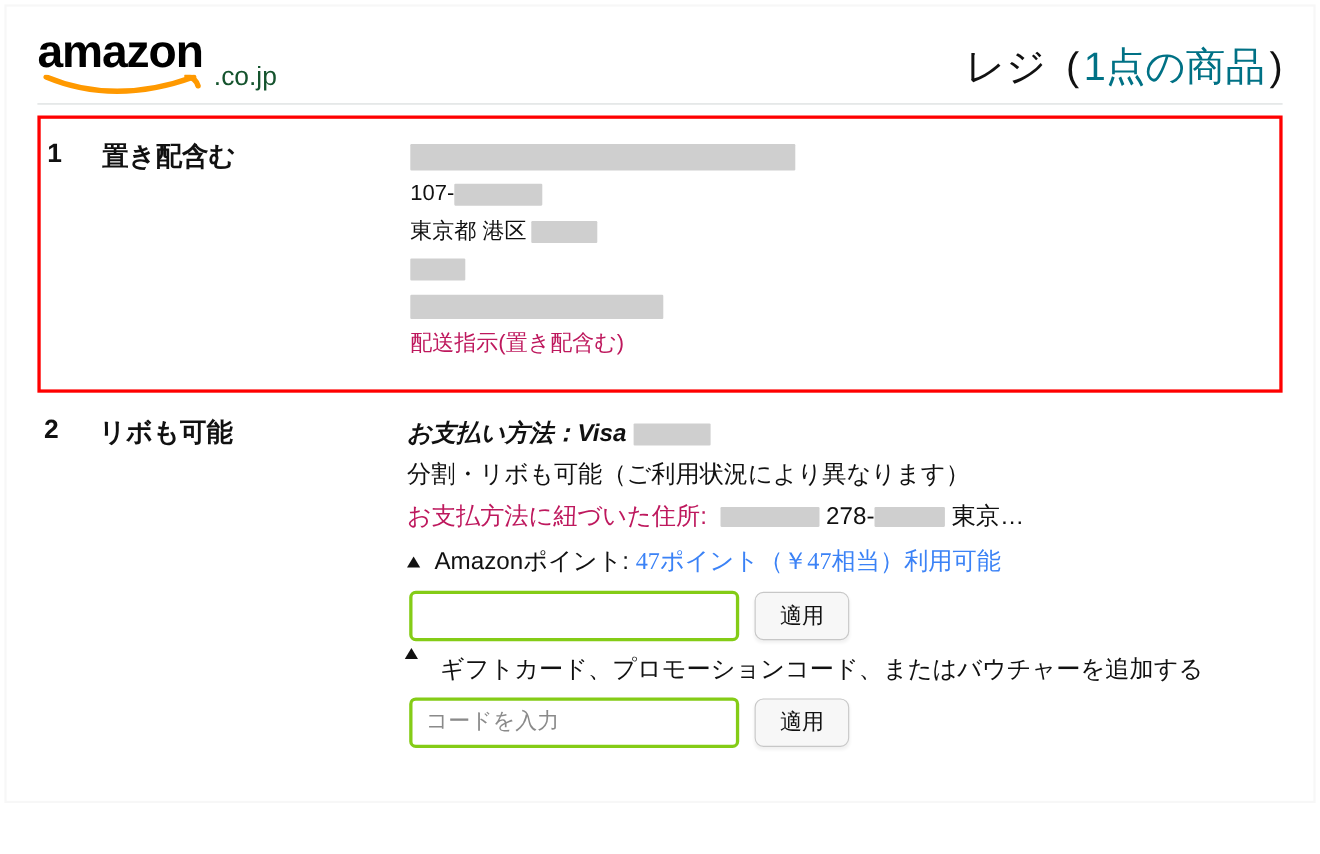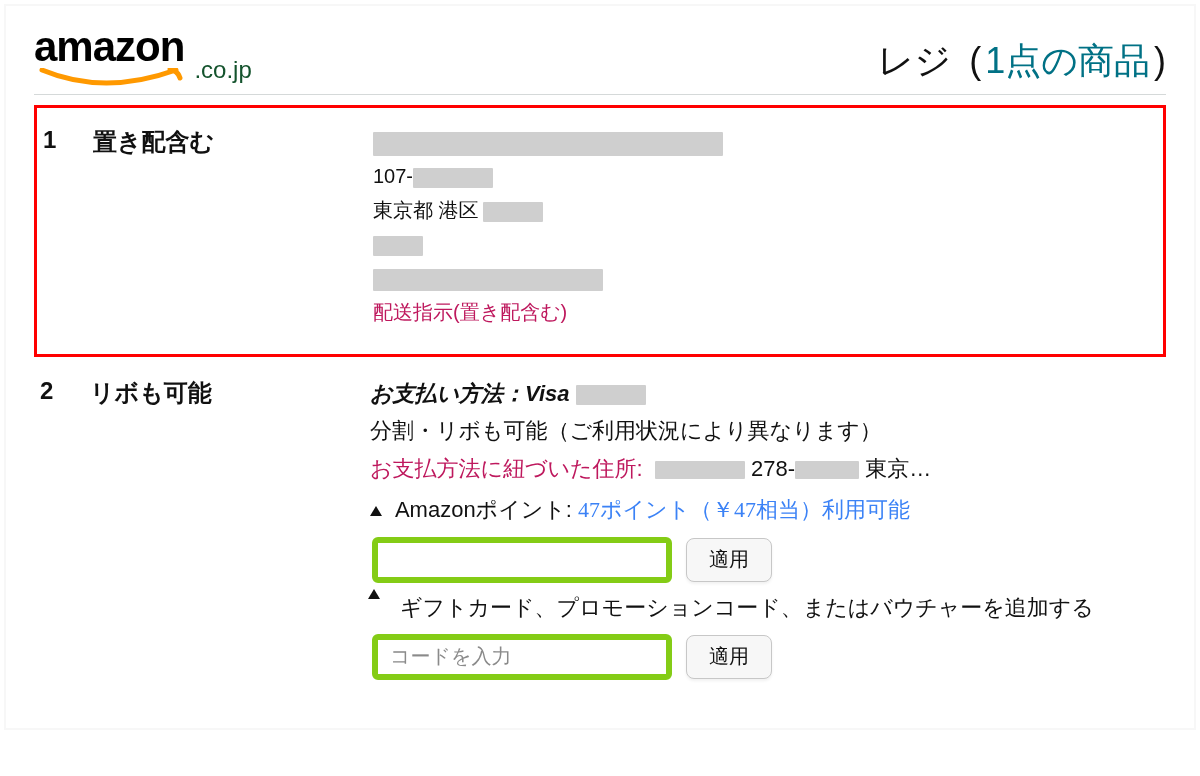--- a/index.html
+++ b/index.html
@@ -126,21 +126,21 @@
 
   .input-row {
     display: flex;
     align-items: center;
     gap: 14px;
     margin: 8px 0 6px 0;
   }
   .txt-input {
     box-sizing: border-box;
     height: 46px;
-    border: 6px solid #84cc16;
+    border: 3px solid #84cc16;
     border-radius: 6px;
     padding: 0 12px;
     font-size: 20px;
     color: #111;
     background: #fff;
   }
   .txt-input::placeholder { color: #8a8a8a; }
   .btn-apply {
     height: 44px;
     border: 1px solid #c7c7c7;

